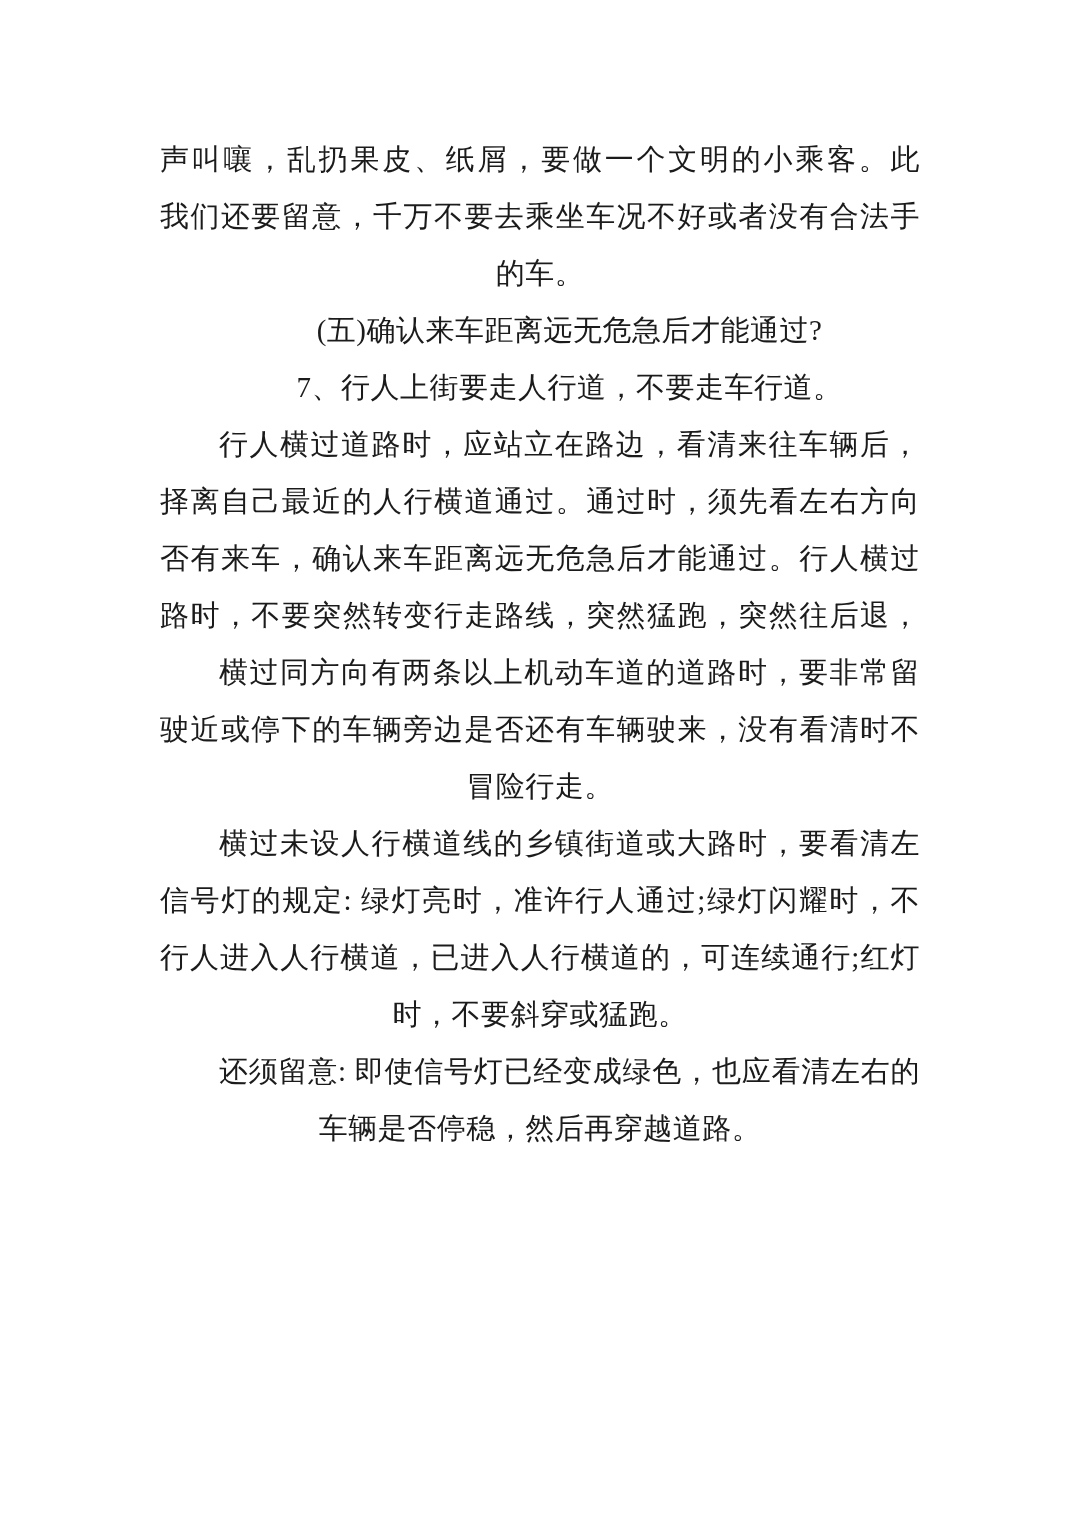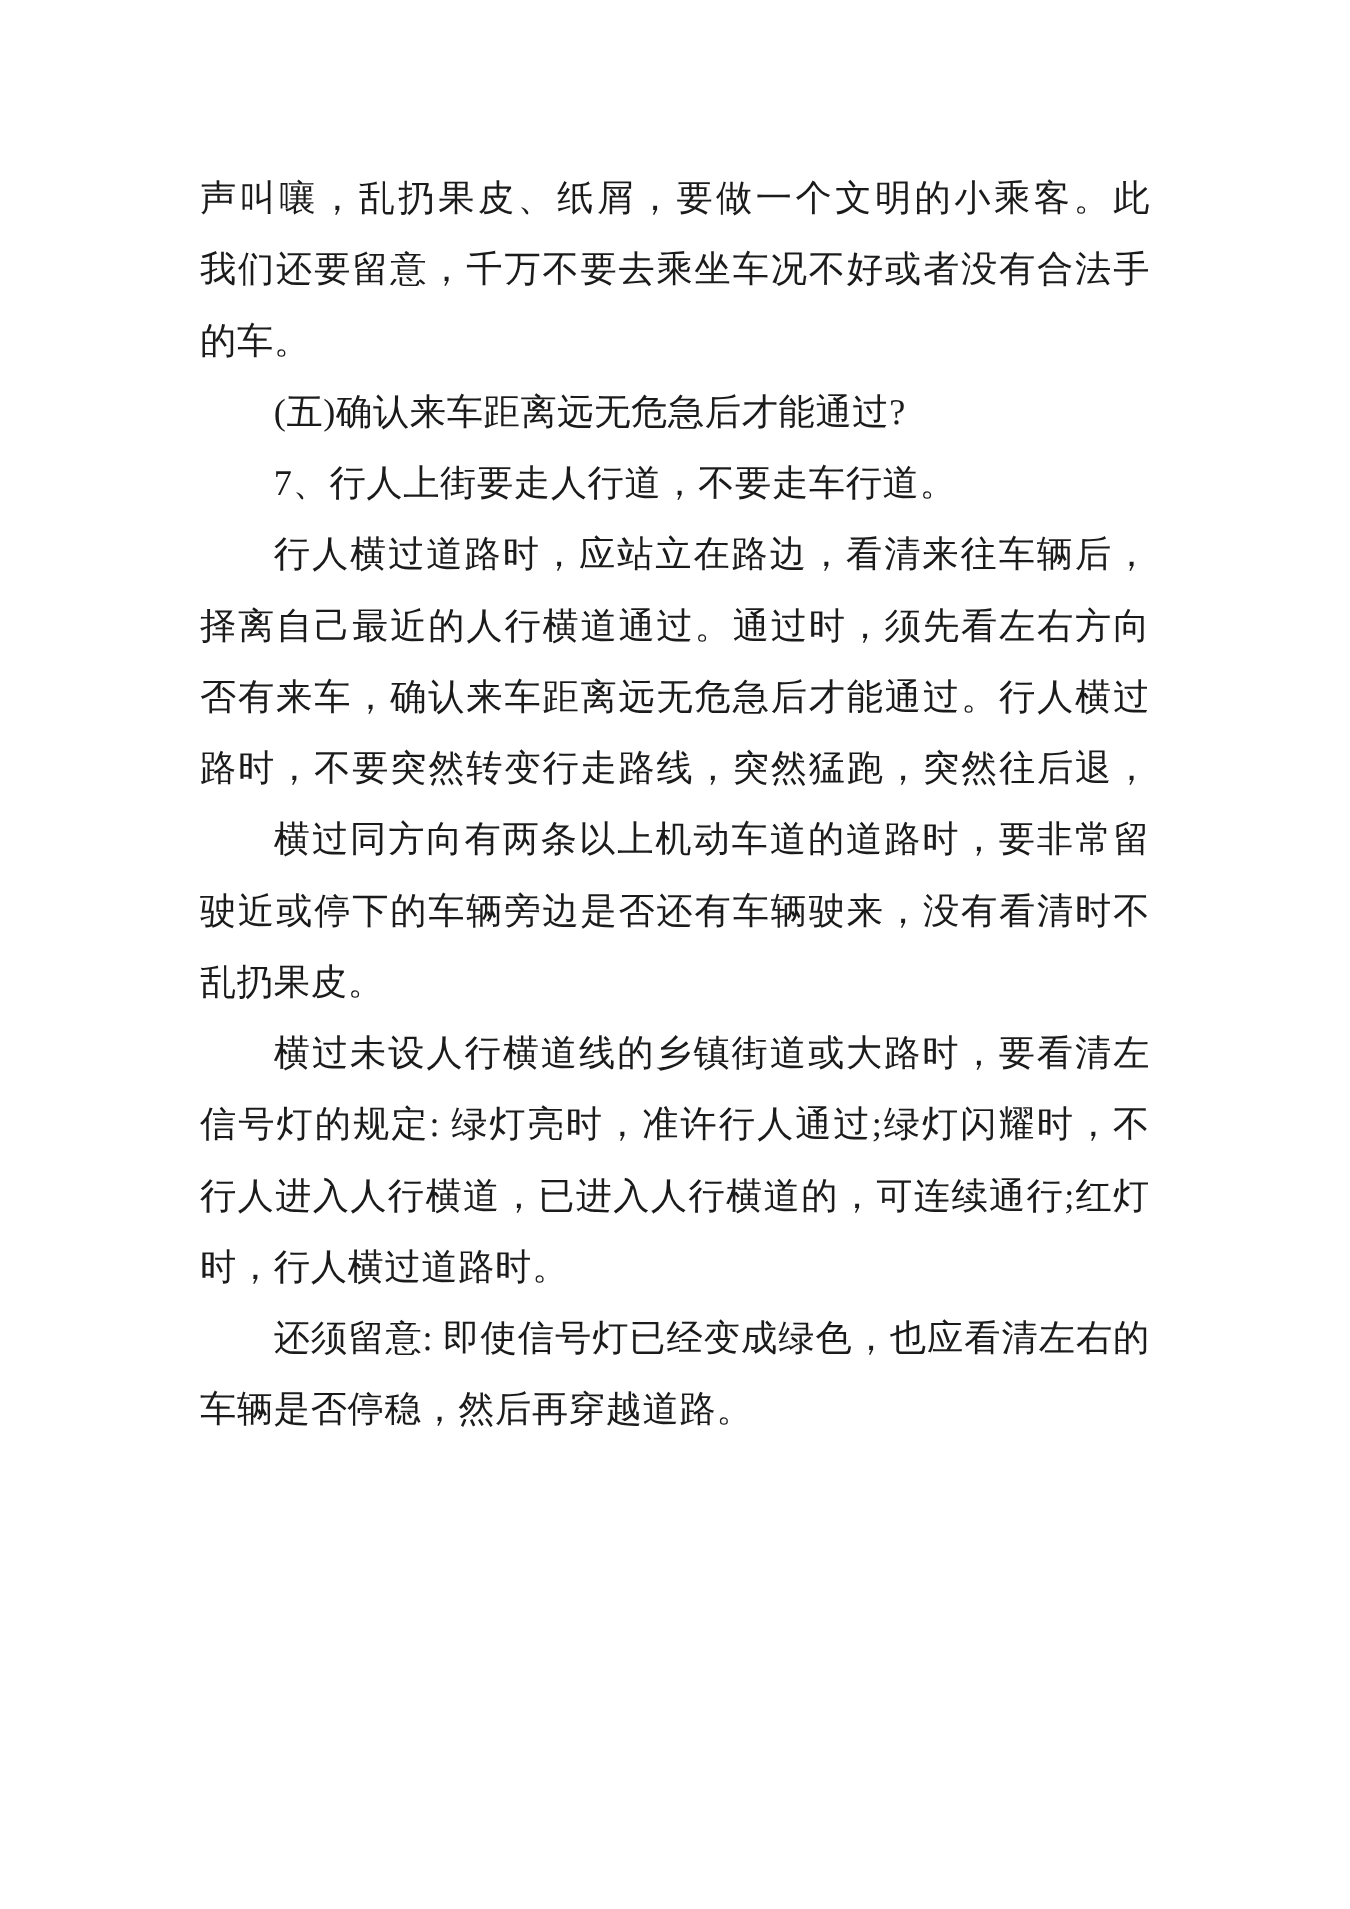--- a/index.html
+++ b/index.html
@@ -20,21 +20,21 @@
     left: 160px;
     right: 160px;
     top: 131px;
   }
   .line {
     font-size: 29px;
     line-height: 57px;
     height: 57px;
     color: #1b1b1b;
     letter-spacing: 0.5px;
-    text-align: left;
+    text-align: center;
     overflow: hidden;
   }
   .line.justify {
     text-align: justify;
     text-align-last: justify;
     text-justify: inter-ideograph;
   }
   .line.indent {
     text-indent: 59px;
   }
@@ -48,21 +48,21 @@
       <div class="line justify">我们还要留意，千万不要去乘坐车况不好或者没有合法手续</div>
       <div class="line">的车。</div>
       <div class="line indent">(五)确认来车距离远无危急后才能通过?</div>
       <div class="line indent">7、行人上街要走人行道，不要走车行道。</div>
       <div class="line indent justify">行人横过道路时，应站立在路边，看清来往车辆后，选</div>
       <div class="line justify">择离自己最近的人行横道通过。通过时，须先看左右方向是</div>
       <div class="line justify">否有来车，确认来车距离远无危急后才能通过。行人横过道</div>
       <div class="line justify">路时，不要突然转变行走路线，突然猛跑，突然往后退，以</div>
       <div class="line indent justify">横过同方向有两条以上机动车道的道路时，要非常留意</div>
       <div class="line justify">驶近或停下的车辆旁边是否还有车辆驶来，没有看清时不要</div>
-      <div class="line">乱扔果皮。</div>
+      <div class="line">冒险行走。</div>
       <div class="line indent justify">横过未设人行横道线的乡镇街道或大路时，要看清左右</div>
       <div class="line justify">信号灯的规定: 绿灯亮时，准许行人通过;绿灯闪耀时，不准</div>
       <div class="line justify">行人进入人行横道，已进入人行横道的，可连续通行;红灯亮</div>
-      <div class="line">时，行人横过道路时。</div>
+      <div class="line">时，不要斜穿或猛跑。</div>
       <div class="line indent justify">还须留意: 即使信号灯已经变成绿色，也应看清左右的</div>
       <div class="line">车辆是否停稳，然后再穿越道路。</div>
     </div>
 </div>
 
 </body></html>

